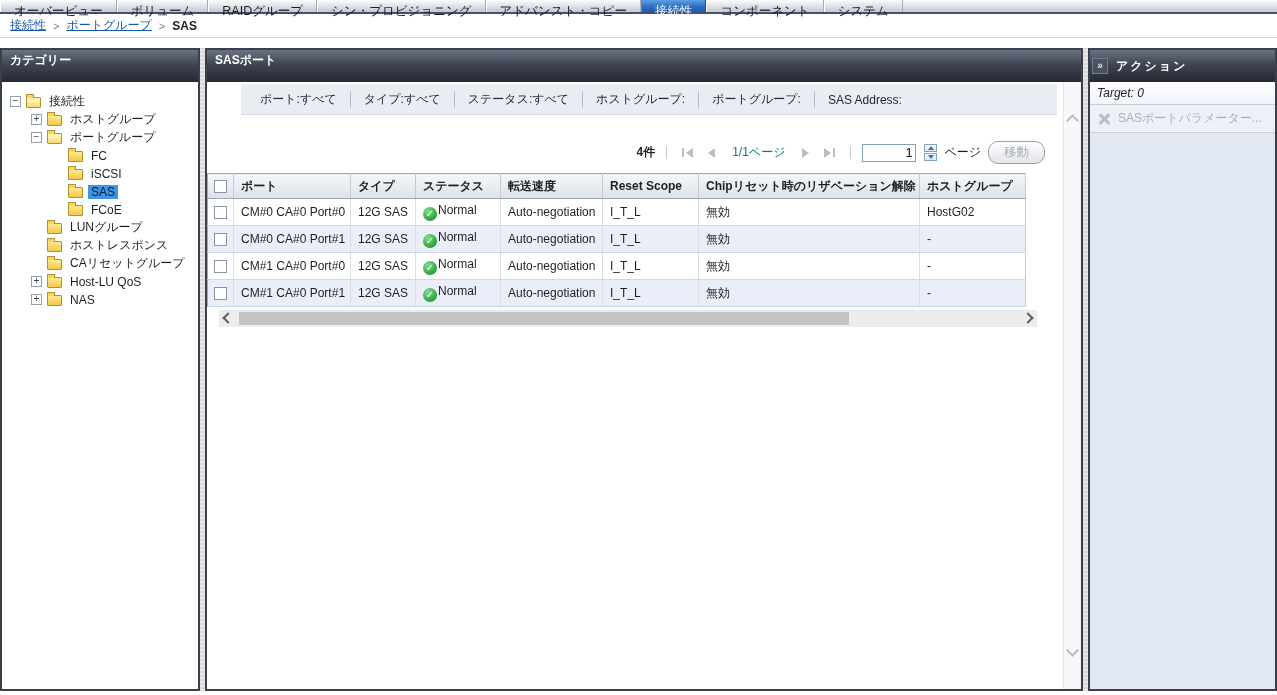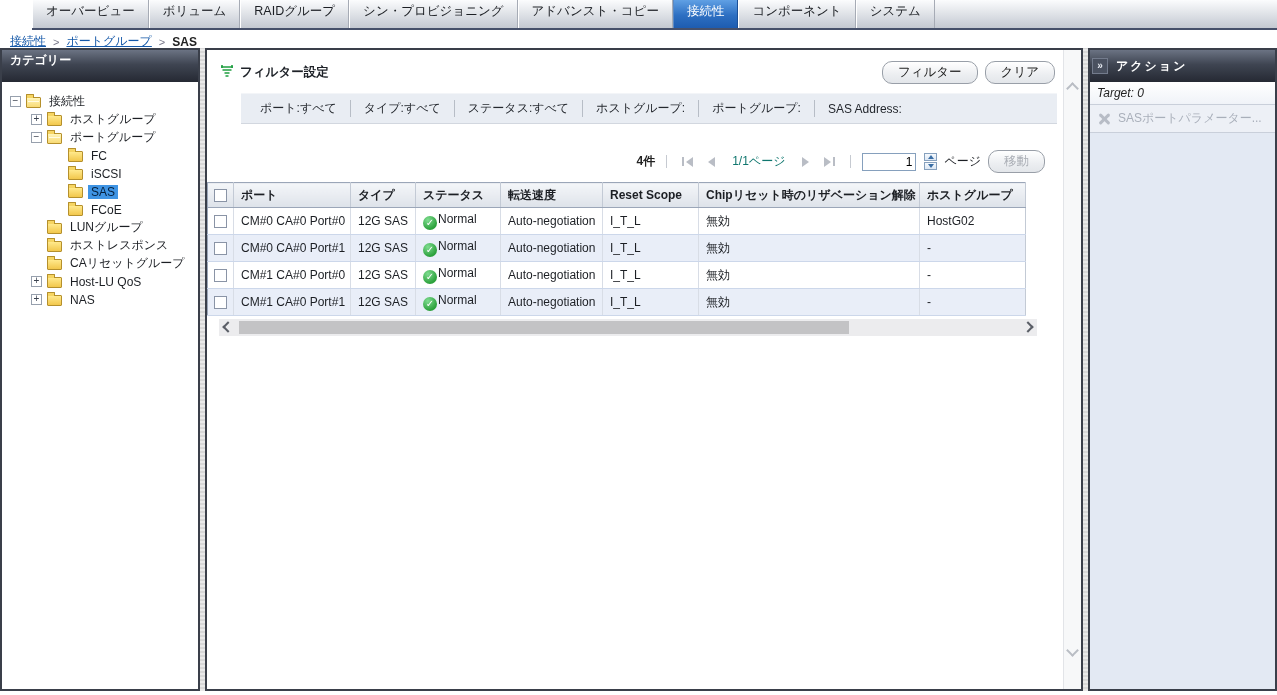--- a/index.html
+++ b/index.html
@@ -1,21 +1,21 @@
 <!DOCTYPE html>
 <html><head>
 <meta charset="utf-8">
 <style>
   * { box-sizing: border-box; }
   html,body { margin:0; padding:0; background:#fff; }
   body { font-family:"Liberation Sans","DejaVu Sans",sans-serif; font-size:12px; color:#1c1f24; }
   .app { width:1277px; height:695px; position:relative; background:#fff; overflow:hidden; }
 
   
-  .tabbar { height:30px; display:flex; background:linear-gradient(#fbfcfd,#d3d7de 72%,#c4c9d1); border-bottom:2px solid #46506a;margin-left:32px; }
+  .tabbar { height:14px; display:flex; background:linear-gradient(#fbfcfd,#d3d7de 72%,#c4c9d1); border-bottom:2px solid #46506a; }
   .tab { padding:0 13px; line-height:22px; font-size:12.5px; color:#1c1f24; border-right:1px solid #a6abb5; border-left:1px solid #ffffff; white-space:nowrap; cursor:default; }
   .tab.active { background:linear-gradient(#60a0e4,#2d6fc2 55%,#1e5cb0); color:#fff; border-left-color:#5a89c4; border-right-color:#1b4f97; }
 
   
   .breadcrumb { height:24px; display:flex; align-items:center; gap:7px; padding-left:10px; background:#fff; border-bottom:1px solid #ccd1d9; }
   .crumb-link { color:#1558a8; text-decoration:underline; cursor:pointer; }
   .crumb-sep { color:#778; font-size:11px; }
   .crumb-current { font-weight:bold; color:#222; }
 
   
@@ -205,33 +205,23 @@
           <span class="exp plus"></span>
           <span class="folder"></span>
           <span class="tree-label">NAS</span>
         </div>
       </div>
     </div>
 
     <div class="splitter"></div>
 
     <div class="panel main">
+      <div class="panel-header">SASポート</div>
       <div class="main-body">
 
-        <div class="filter-row">
-          <span class="filter-icon">
-            <svg width="16" height="15" viewBox="0 0 16 15">
-              <path d="M2 3 H14 M3.5 6 H12.5 M5.5 9 H10.5 M6.5 12 H9.5" stroke="#1f9e40" stroke-width="1.6" fill="none"></path>
-              <path d="M3 1 V4 M13 1 V4" stroke="#1f9e40" stroke-width="1.6" fill="none"></path>
-            </svg>
-          </span>
-          <span class="filter-title">フィルター設定</span>
-          <button class="btn push-right">フィルター</button>
-          <button class="btn">クリア</button>
-        </div>
 
         <div class="criteria-bar">
           <span class="criteria-item">ポート:すべて</span>
           <span class="criteria-item">タイプ:すべて</span>
           <span class="criteria-item">ステータス:すべて</span>
           <span class="criteria-item">ホストグループ:</span>
           <span class="criteria-item">ポートグループ:</span>
           <span class="criteria-item">SAS Address:</span>
         </div>
 

